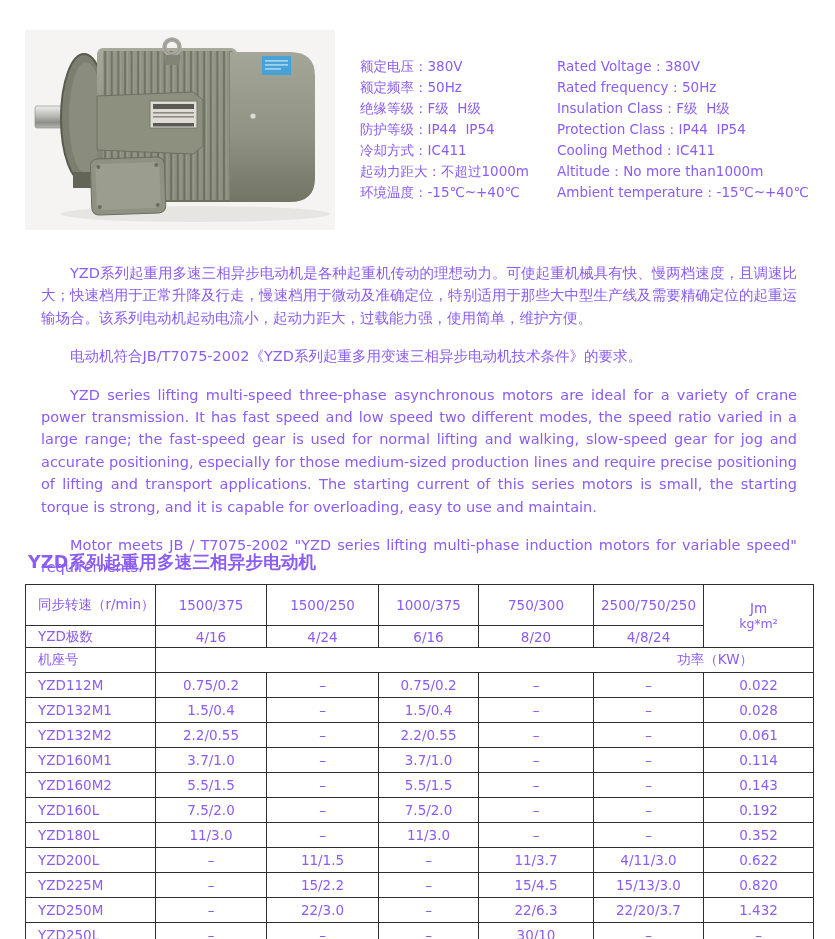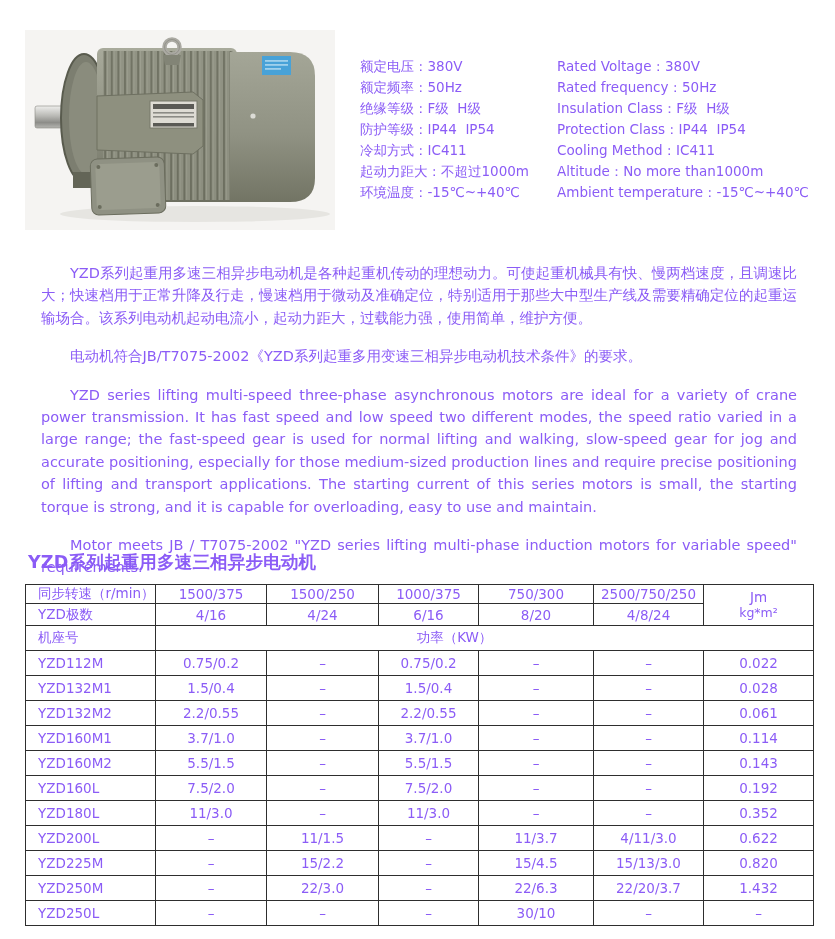--- a/index.html
+++ b/index.html
@@ -24,27 +24,27 @@
   .desc p { margin:16px; text-indent:2em; }
 
   
   .table-title { position:absolute; left:28px; top:550px; font-size:17.5px;
                  font-weight:bold; letter-spacing:0.2px; }
   table.spec-table { position:absolute; left:25px; top:584px; width:788px;
                      border-collapse:collapse; table-layout:fixed; font-size:13.5px; }
   .spec-table td { border:1px solid #2e2e2e; text-align:center; padding:0;
                    font-weight:normal; vertical-align:middle; }
   .spec-table td.left { text-align:left; padding-left:12px; }
-  tr.hrow1 { height:19px; }
+  tr.hrow1 { height:41px; }
   tr.hrow2 { height:22px; }
   tr.hrow3 { height:25px; }
   tbody.rows tr { height:25px; }
   td.jm-head { line-height:16px; }
   td.jm-head .unit { font-size:12.5px; }
-  td.power-merged { padding-right:60px; }
+  td.power-merged { padding-right:60px;text-align:right; }
 </style>
 </head>
 <body>
 
 <div class="page">
 
   <div class="photo">
     <svg viewBox="0 0 310 200" width="310" height="200">
       <defs>
         <linearGradient id="metal" x1="0" y1="0" x2="0" y2="1">

